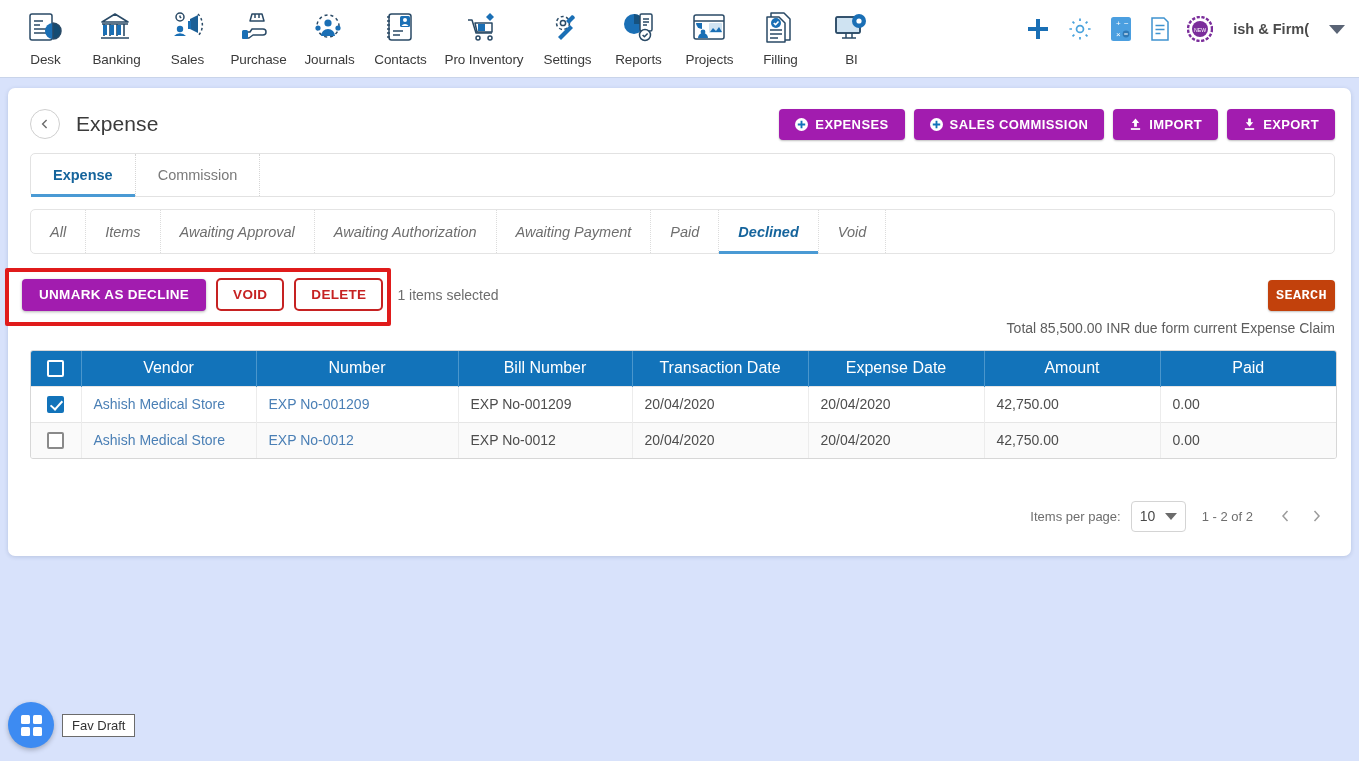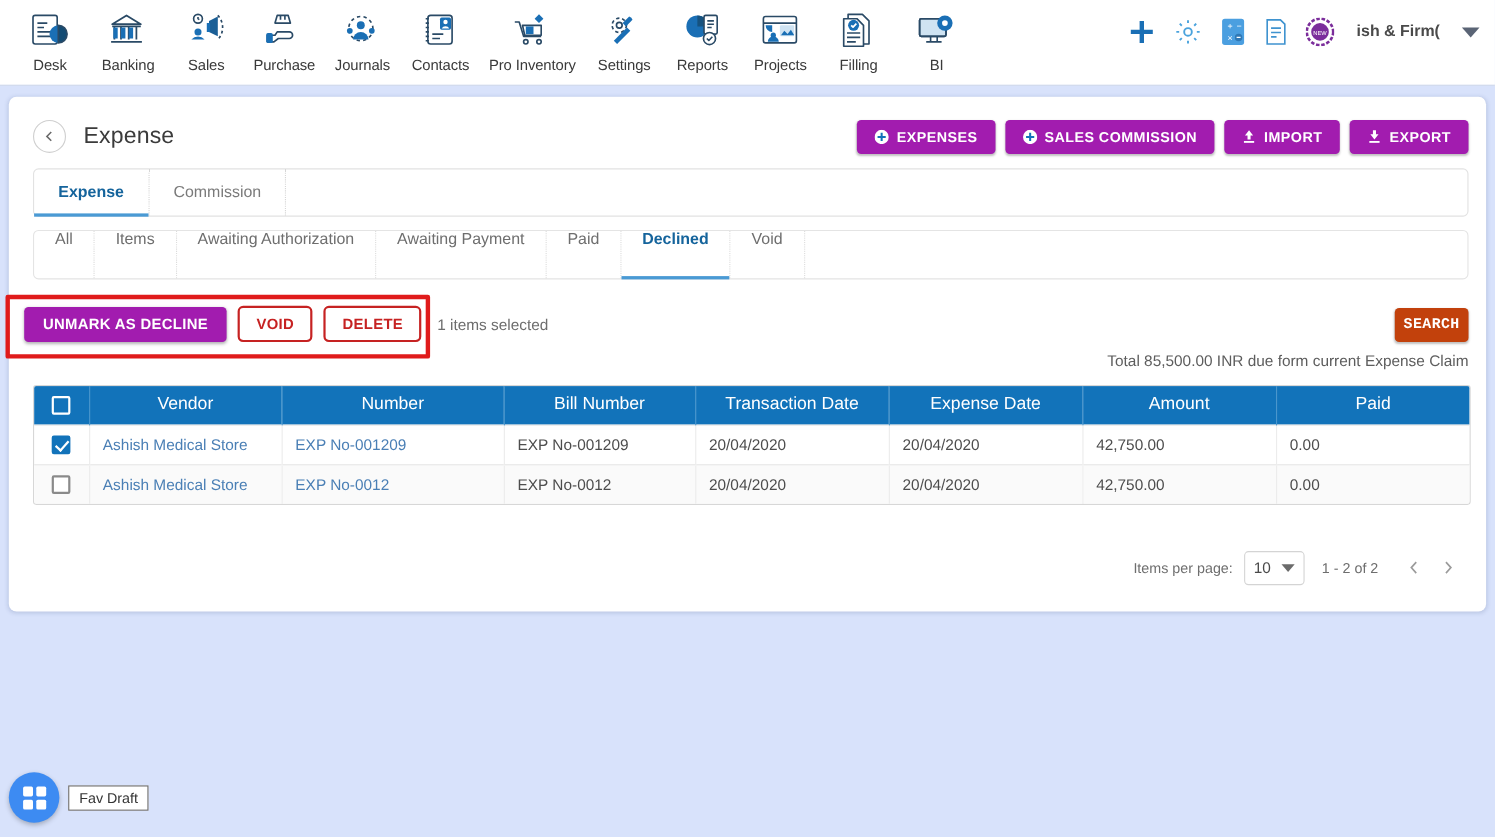--- a/index.html
+++ b/index.html
@@ -109,25 +109,26 @@
   
   .subtabbar {
     margin: 12px 16px 0 22px;
     border: 1px solid #e4e4e4;
     border-radius: 5px;
     height: 45px;
     display: flex; align-items: stretch;
     background: #fff;
   }
   .subtab {
-    display: flex; align-items: flex-start; justify-content: center;
+    display: flex; align-items: center; justify-content: center;
     padding: 0 19px; font-size: 14.5px; color: #6e6e6e;
     cursor: pointer; position: relative;
     border-right: 1px dotted #dcdcdc;
     white-space: nowrap;
+    font-style: italic;
   }
   .subtab.active { color: #15649c; font-weight: bold; }
   .subtab.active::after {
     content: ""; position: absolute; left: 0; right: 0; bottom: -1px;
     height: 3px; background: #4a9ad4;
   }
   .subtab-spacer { flex: 1; border: none; }
 
   
   .bulkrow {
@@ -491,20 +492,23 @@
       </div>
       <div class="tab-spacer"></div>
     </div>
 
   <div class="subtabbar" id="subtabbar">
       <div class="subtab">
         <span>All</span>
       </div>
       <div class="subtab">
         <span>Items</span>
+      </div>
+      <div class="subtab">
+        <span>Awaiting Approval</span>
       </div>
       <div class="subtab">
         <span>Awaiting Authorization</span>
       </div>
       <div class="subtab">
         <span>Awaiting Payment</span>
       </div>
       <div class="subtab">
         <span>Paid</span>
       </div>

